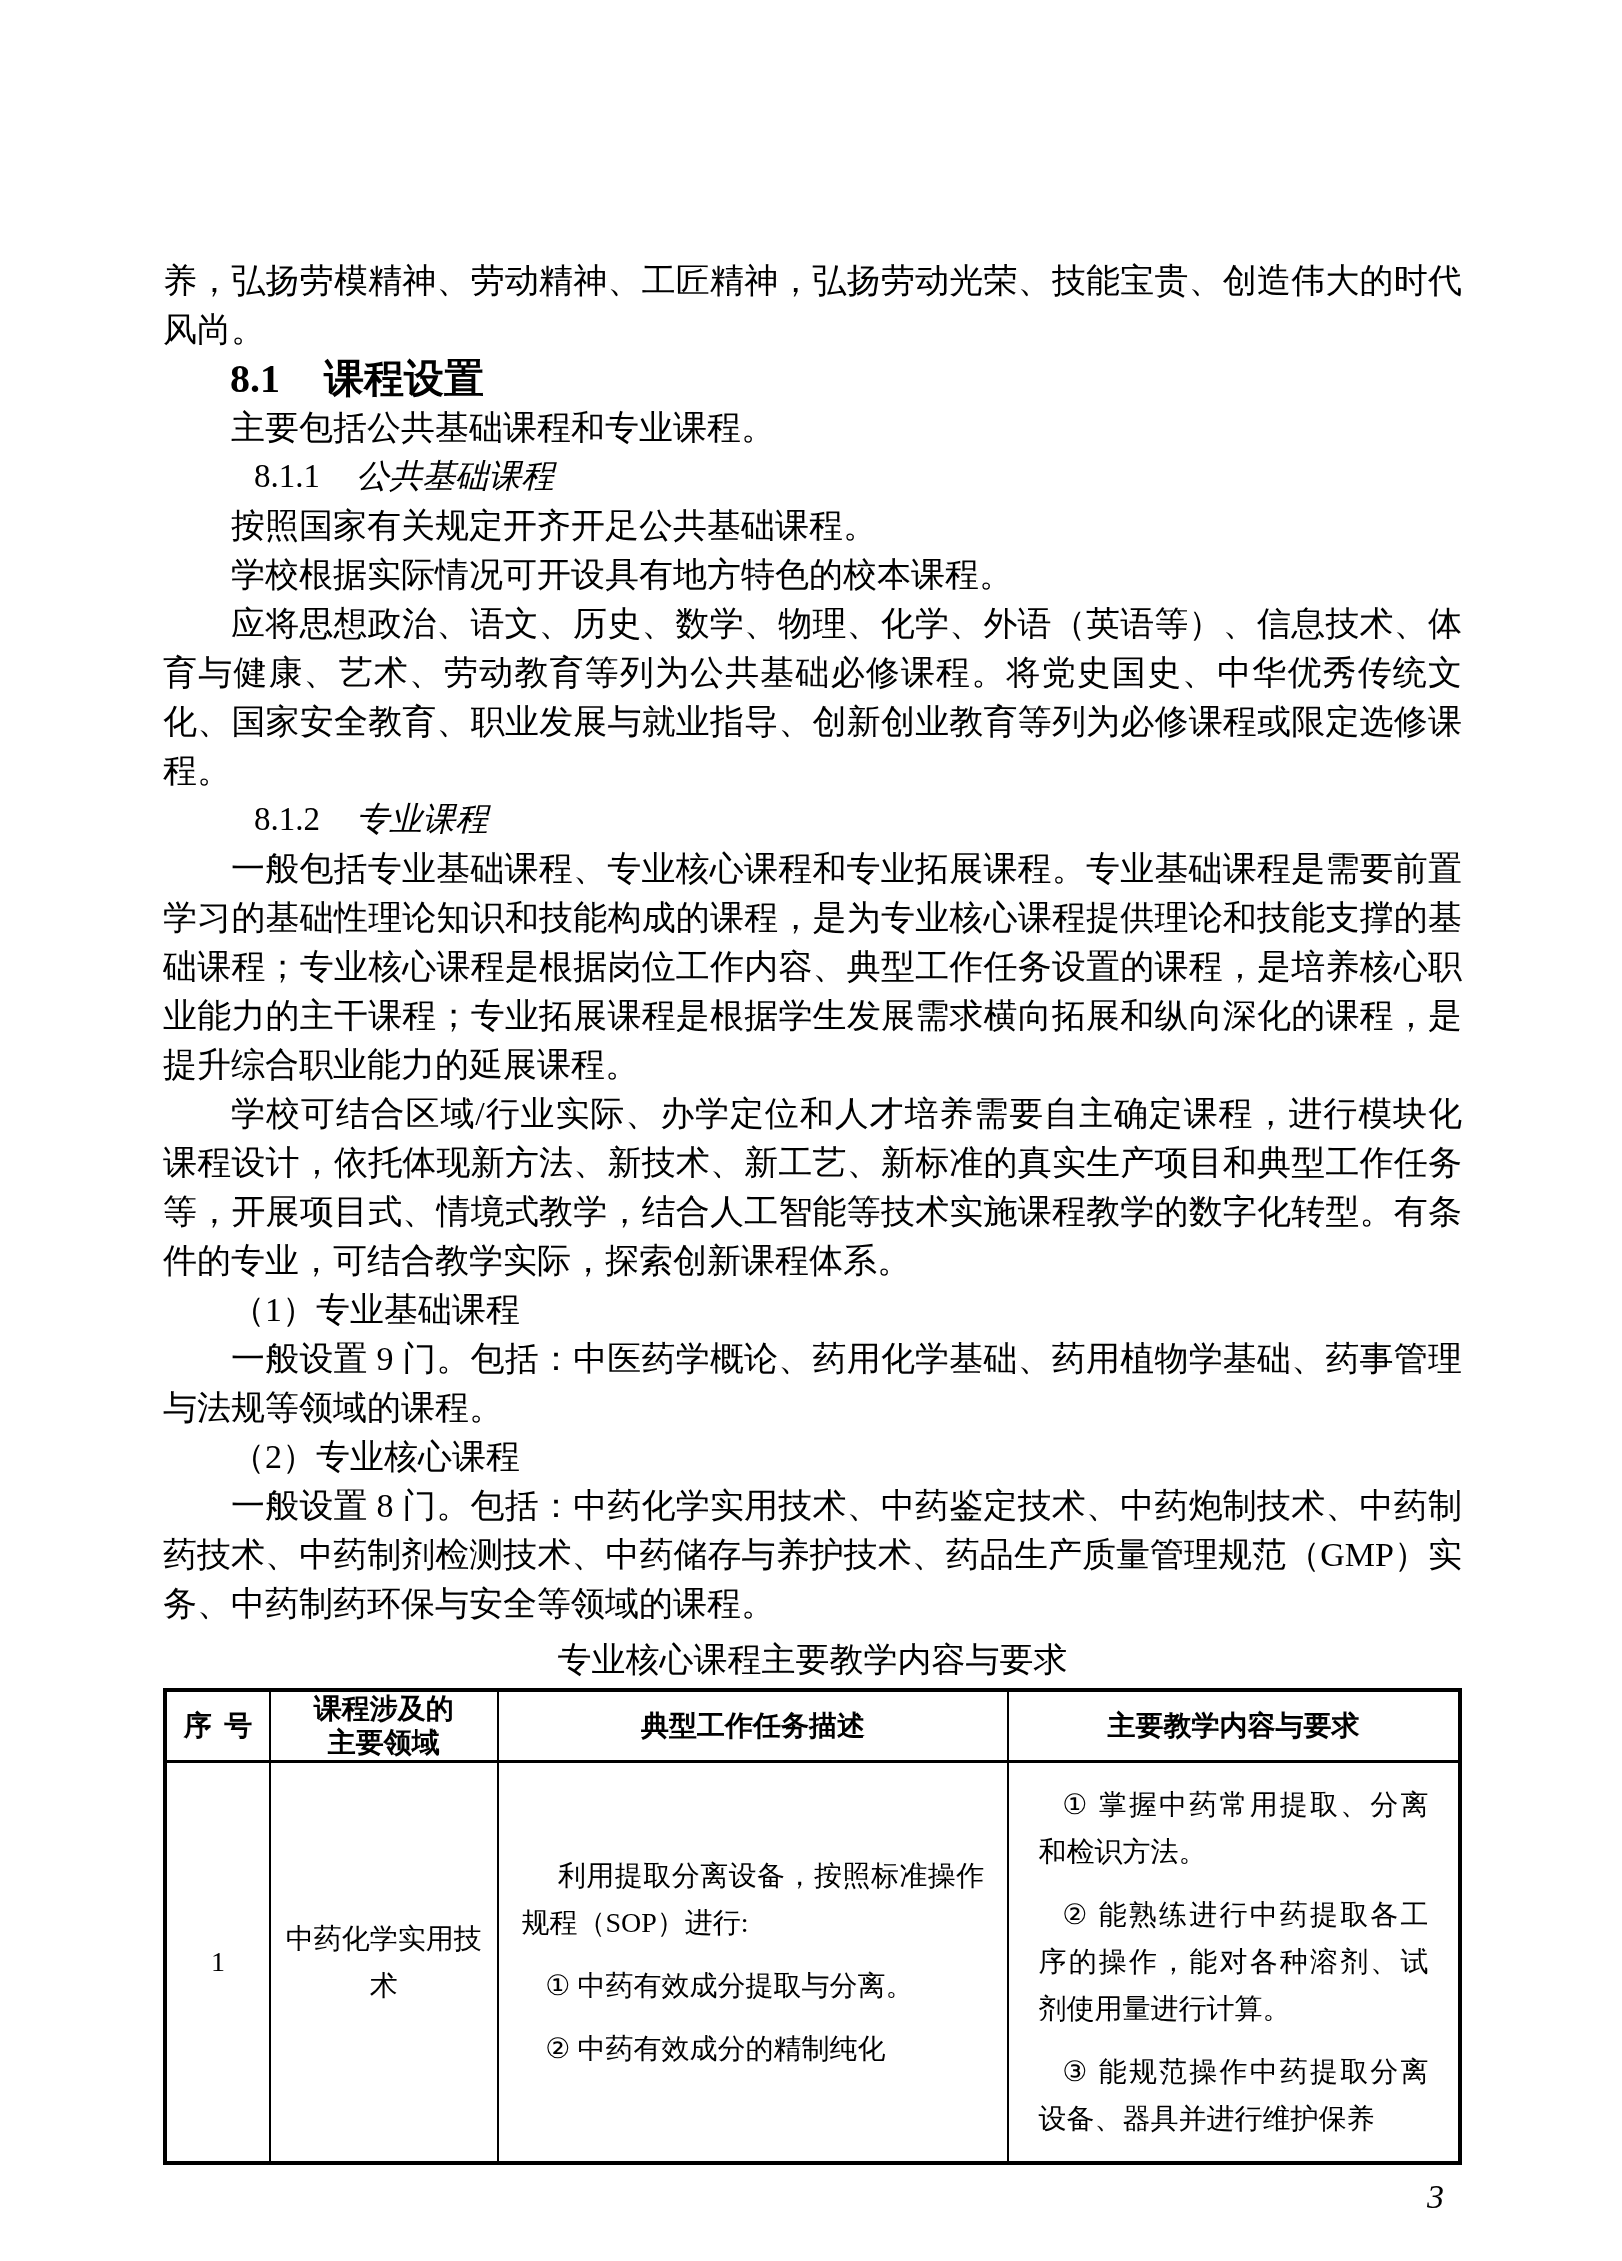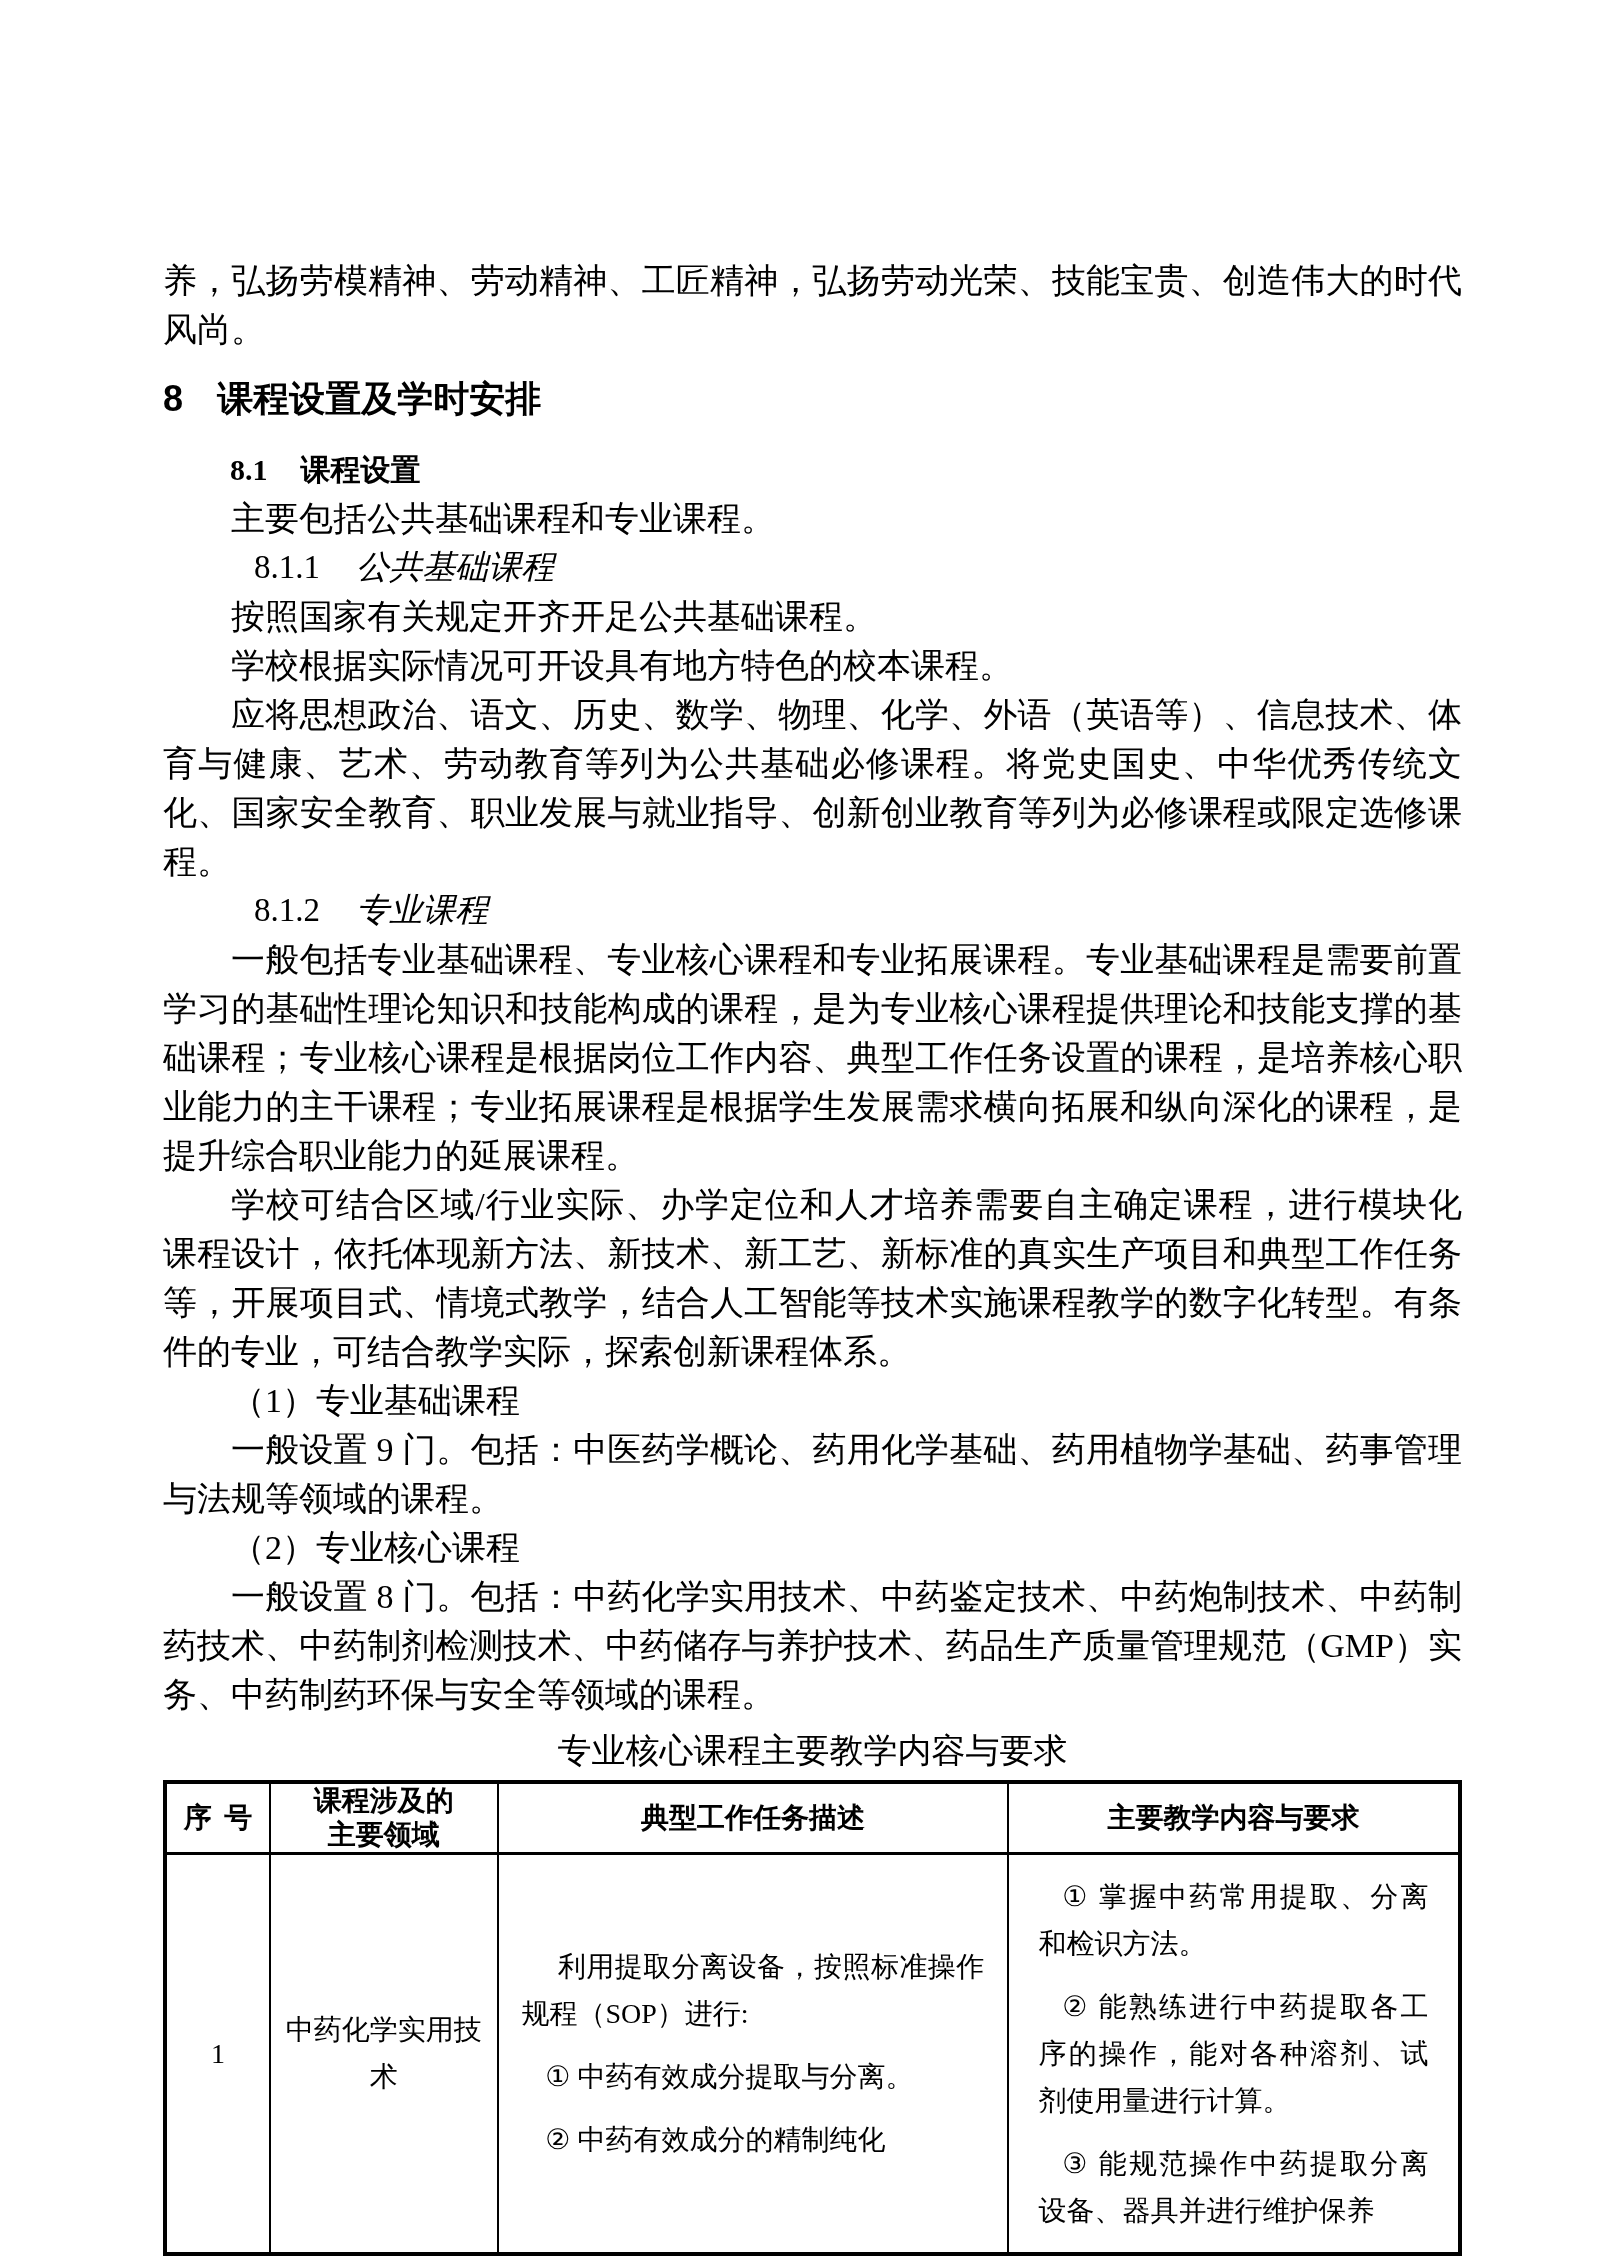--- a/index.html
+++ b/index.html
@@ -29,21 +29,21 @@
     font-family:"Liberation Sans","DejaVu Sans",sans-serif;
     font-weight:bold;
     font-size:36px;
     line-height:51px;
     text-indent:0;
   }
   .h8 .hnum{margin-right:0.95em;}
   
   .h81{
     margin:0 0 0 67px;
-    font-size:30px;
+    font-size:40px;
     line-height:49px;
     font-weight:bold;
   }
   .h81 .hnum{font-family:"Liberation Serif","DejaVu Serif",serif;margin-right:1.1em;}
   .h81 .htxt{font-family:"Liberation Sans","DejaVu Sans",sans-serif;}
   
   .h811{
     margin:0 0 0 67px;
     font-size:33px;
     line-height:49px;
@@ -109,21 +109,20 @@
     text-indent:0;
   }
 </style>
 </head>
 <body>
 
 <div class="page">
 
   <p class="bp no-indent">养，弘扬劳模精神、劳动精神、工匠精神，弘扬劳动光荣、技能宝贵、创造伟大的时代风尚。</p>
 
-  <h1 class="h8"><span class="hnum">8</span><span>课程设置及学时安排</span></h1>
 
   <h2 class="h81"><span class="hnum">8.1</span><span class="htxt">课程设置</span></h2>
 
   <p class="bp">主要包括公共基础课程和专业课程。</p>
 
   <h3 class="h811"><span class="hnum">8.1.1</span><span class="htxt">公共基础课程</span></h3>
 
   <p class="bp">按照国家有关规定开齐开足公共基础课程。</p>
 
   <p class="bp">学校根据实际情况可开设具有地方特色的校本课程。</p>

